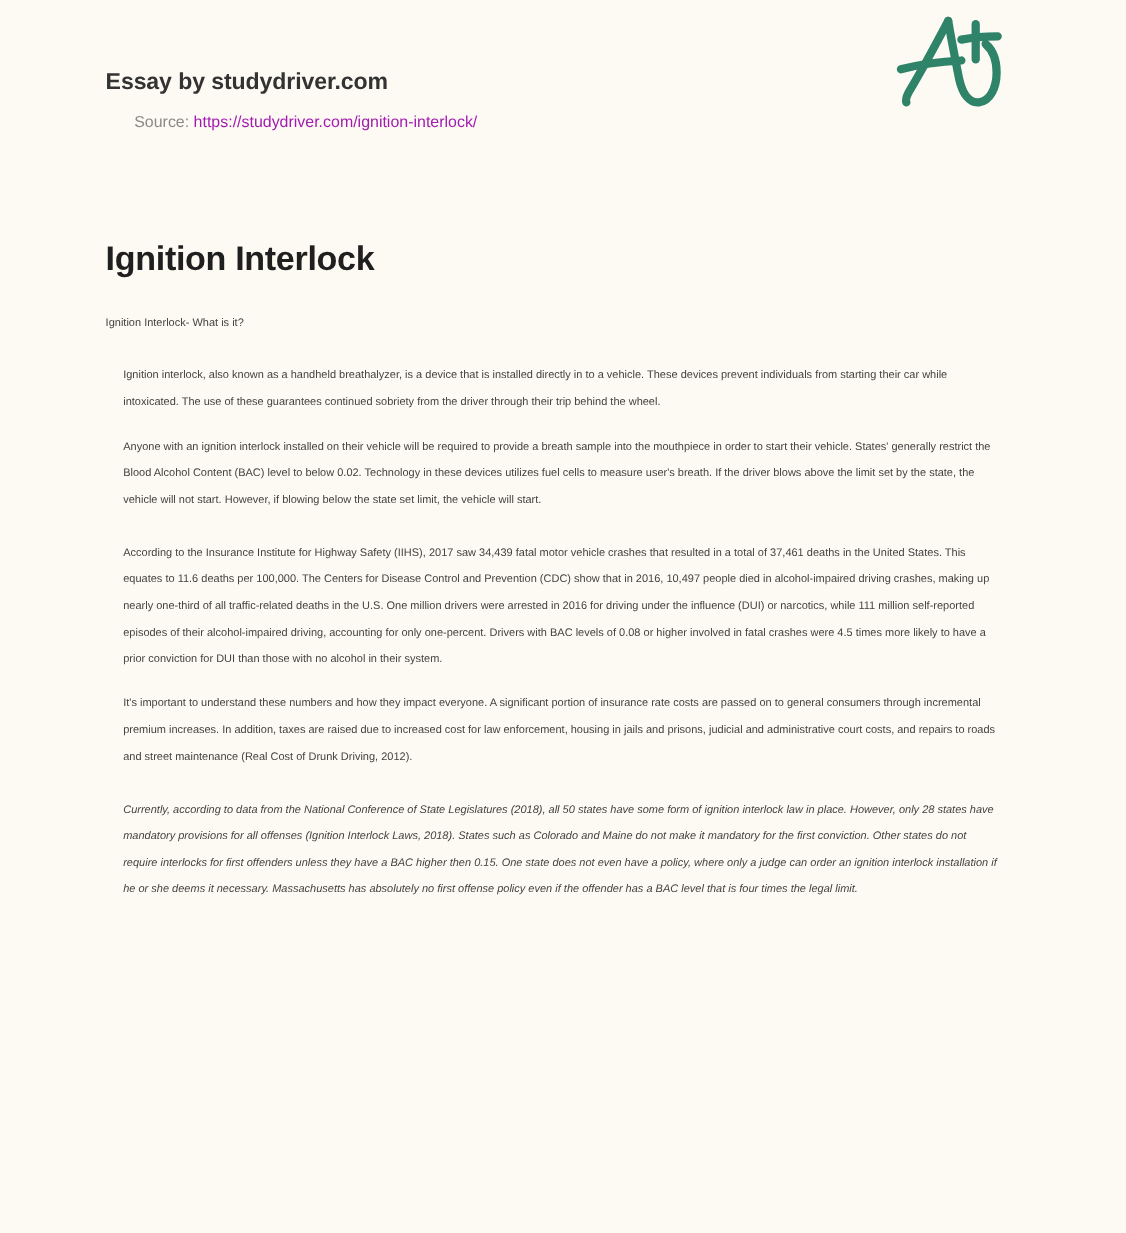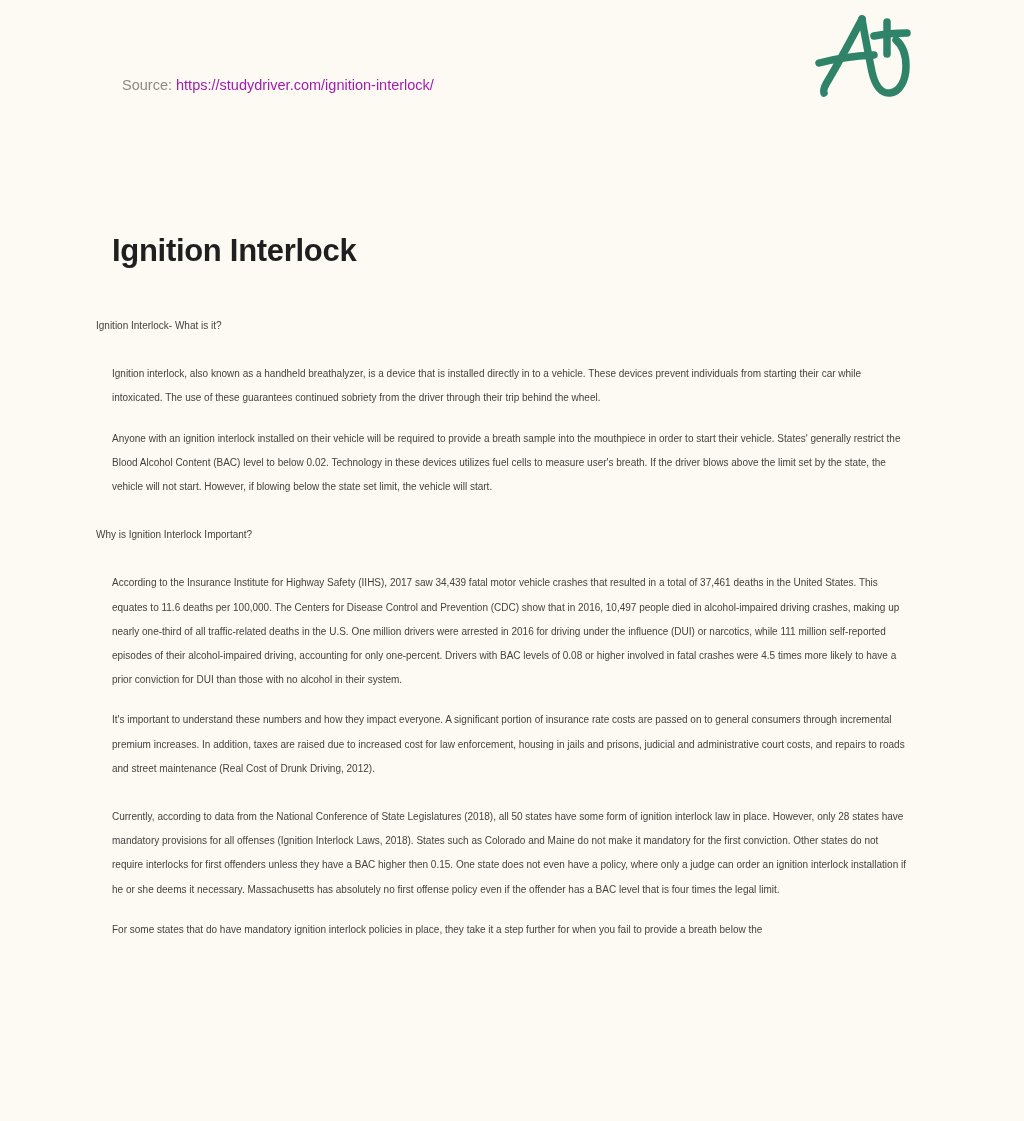--- a/index.html
+++ b/index.html
@@ -64,21 +64,21 @@
     height: 100px;
   }
   .logo svg {
     display: block;
     width: 120px;
     height: 100px;
   }
 
   
   .doc-title {
-    margin: 16px;
+    margin: 0;
     padding-top: 98px;
     font-size: 31px;
     font-weight: bold;
     color: #1f1f1f;
     letter-spacing: -0.3px;
     line-height: 38px;
   }
 
   
   .doc-body {
@@ -88,31 +88,33 @@
     color: #44423f;
   }
   .doc-body p {
     margin: 16px;
   }
   .doc-body .block {
     margin: 0 0 24px 0;
   }
   .doc-body .block:last-child {
     margin-bottom: 0;
+    font-style: italic;
   }
   .para {
     margin: 0;
   }
 </style>
 </head>
 <body>
 
 <div class="page">
 
   <div class="header">
+    <div class="brand-title">Essay by studydriver.com</div>
     <div class="source-line">
       <span class="source-label">Source:</span>
       <a class="source-url" href="#">https://studydriver.com/ignition-interlock/</a>
     </div>
 
     <div class="logo">
       <svg viewBox="0 0 120 100" xmlns="http://www.w3.org/2000/svg" aria-hidden="true">
         <g fill="none" stroke="#2f8368" stroke-width="7.5" stroke-linecap="round" stroke-linejoin="round">
 
           <path d="M54 13 C 44 32, 30 58, 18 78 C 16 82, 15 85, 16 87"></path>
@@ -132,25 +134,23 @@
   <h1 class="doc-title">Ignition Interlock</h1>
 
   <div class="doc-body">
 
     <div class="block">Ignition Interlock- What is it?</div>
     <div class="block">
       <p class="para">Ignition interlock, also known as a handheld breathalyzer, is a device that is installed directly in to a vehicle. These devices prevent individuals from starting their car while intoxicated. The use of these guarantees continued sobriety from the driver through their trip behind the wheel.</p>
       <p class="para">Anyone with an ignition interlock installed on their vehicle will be required to provide a breath sample into the mouthpiece in order to start their vehicle. States' generally restrict the Blood Alcohol Content (BAC) level to below 0.02. Technology in these devices utilizes fuel cells to measure user's breath. If the driver blows above the limit set by the state, the vehicle will not start. However, if blowing below the state set limit, the vehicle will start.</p>
     </div>
 
-    <div class="block">Why is Ignition Interlock Important?</div>
     <div class="block">
       <p class="para">According to the Insurance Institute for Highway Safety (IIHS), 2017 saw 34,439 fatal motor vehicle crashes that resulted in a total of 37,461 deaths in the United States. This equates to 11.6 deaths per 100,000. The Centers for Disease Control and Prevention (CDC) show that in 2016, 10,497 people died in alcohol-impaired driving crashes, making up nearly one-third of all traffic-related deaths in the U.S. One million drivers were arrested in 2016 for driving under the influence (DUI) or narcotics, while 111 million self-reported episodes of their alcohol-impaired driving, accounting for only one-percent. Drivers with BAC levels of 0.08 or higher involved in fatal crashes were 4.5 times more likely to have a prior conviction for DUI than those with no alcohol in their system.</p>
       <p class="para">It's important to understand these numbers and how they impact everyone. A significant portion of insurance rate costs are passed on to general consumers through incremental premium increases. In addition, taxes are raised due to increased cost for law enforcement, housing in jails and prisons, judicial and administrative court costs, and repairs to roads and street maintenance (Real Cost of Drunk Driving, 2012).</p>
     </div>
 
     <div class="block">
       <p class="para">Currently, according to data from the National Conference of State Legislatures (2018), all 50 states have some form of ignition interlock law in place. However, only 28 states have mandatory provisions for all offenses (Ignition Interlock Laws, 2018). States such as Colorado and Maine do not make it mandatory for the first conviction. Other states do not require interlocks for first offenders unless they have a BAC higher then 0.15. One state does not even have a policy, where only a judge can order an ignition interlock installation if he or she deems it necessary. Massachusetts has absolutely no first offense policy even if the offender has a BAC level that is four times the legal limit.</p>
-      <p class="para">For some states that do have mandatory ignition interlock policies in place, they take it a step further for when you fail to provide a breath below the</p>
     </div>
 
   </div>
 </div>
 
 </body></html>

